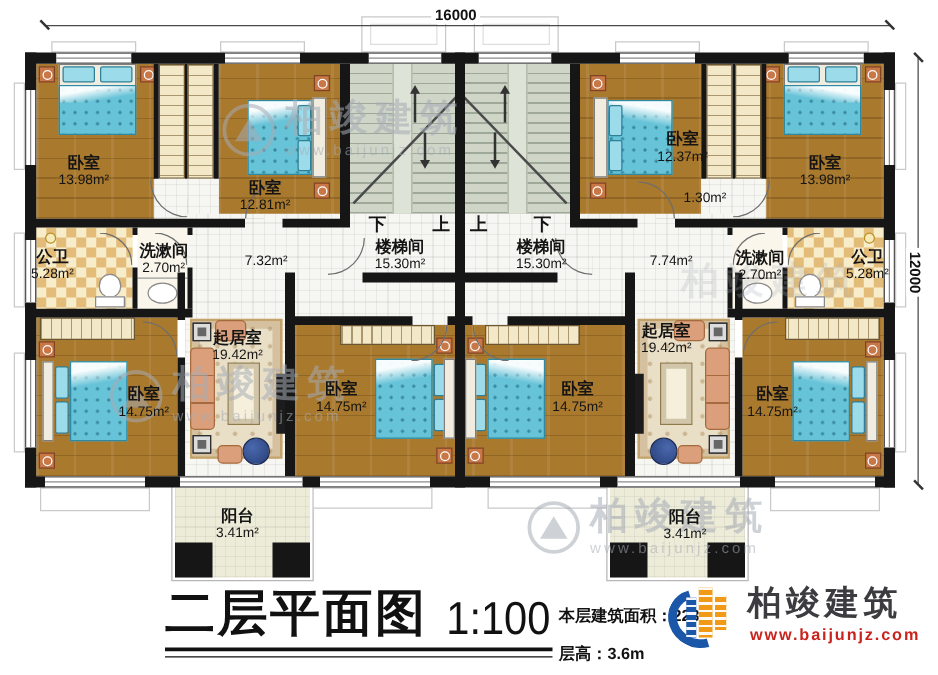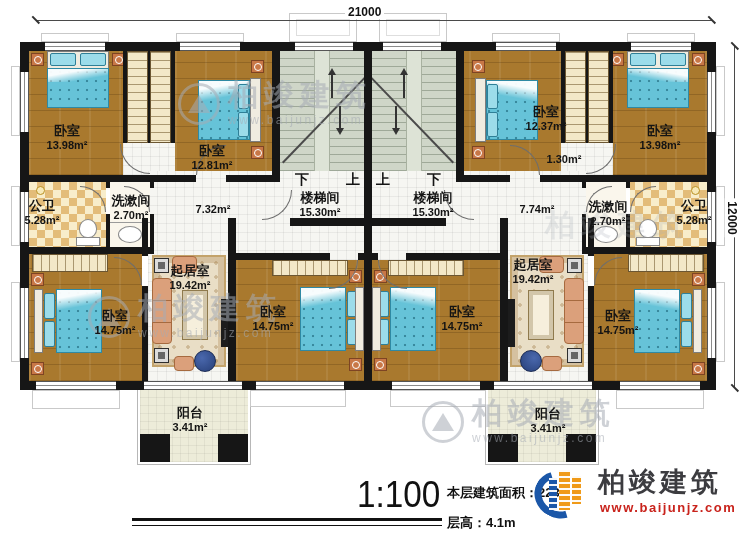--- a/index.html
+++ b/index.html
@@ -74,21 +74,21 @@
   .tv{background:#1c1c1c;}
   .sband{background:#dde3d6;border-left:1px solid #a8b1a0;border-right:1px solid #a8b1a0;}
   .sbreak{border-top:2px solid #4a4a4a;transform-origin:left top;}
   .sarrow{background:#333;}
   .tri-up{width:0;height:0;border-left:4px solid transparent;border-right:4px solid transparent;border-bottom:7px solid #333;}
   .tri-dn{width:0;height:0;border-left:4px solid transparent;border-right:4px solid transparent;border-top:7px solid #333;}
   
   .rl{position:absolute;transform:translate(-50%,-50%);text-align:center;color:#141414;
       white-space:nowrap;line-height:1.12;}
   .rl .nm{font-size:13px;font-weight:bold;display:block;}
-  .rl .ar{font-size:11px;font-weight:bold;display:block;}
+  .rl .ar{font-size:11px;font-weight:normal;display:block;}
   .ud{position:absolute;transform:translate(-50%,-50%);font-size:14px;font-weight:bold;color:#141414;}
   
   .dimline{background:#4a4a4a;z-index:8;}
   .tick{width:10px;height:1.5px;background:#333;transform:rotate(45deg);z-index:8;}
   .dimtxt{z-index:8;font-size:12px;font-weight:bold;color:#111;background:#fff;padding:0 3px;}
   
   .wm{position:absolute;display:flex;align-items:center;gap:8px;z-index:6;pointer-events:none;
       color:rgba(165,172,180,.55);}
   .wm-logo{display:block;width:42px;height:42px;border:3px solid rgba(165,172,180,.55);border-radius:50%;position:relative;flex:0 0 auto;}
   .wm-logo:before{content:"";position:absolute;left:7px;top:9px;width:0;height:0;
@@ -440,21 +440,21 @@
         <span class="nm">阳台</span>
         <span class="ar">3.41m²</span>
       </div>
     <span class="ud" style="left:383px;top:180px">上</span>
     <span class="ud" style="left:434px;top:180px">下</span>
   </div>
 
   <div class="abs dimline" style="left:36px;top:20px;width:676px;height:1px"></div>
   <div class="abs tick" style="left:31px;top:19px"></div>
   <div class="abs tick" style="left:707px;top:19px"></div>
-  <span class="abs dimtxt" style="left:345px;top:5px">21000</span>
+  <span class="abs dimtxt" style="left:345px;top:5px">16000</span>
   <div class="abs dimline" style="left:734px;top:46px;width:1px;height:342px"></div>
   <div class="abs tick" style="left:730px;top:45px"></div>
   <div class="abs tick" style="left:730px;top:387px"></div>
   <span class="abs dimtxt" style="left:712px;top:211px;transform:rotate(90deg)">12000</span>
 
   <div class="wm" style="left:178px;top:80px">
     <span class="wm-logo"></span>
     <span class="wm-txt">
         <b>柏竣建筑</b>
         <i>www.baijunjz.com</i>
@@ -474,25 +474,26 @@
         <i>www.baijunjz.com</i>
       </span>
   </div>
   <div class="wm" style="left:545px;top:210px;opacity:.45">
     <span class="wm-txt">
         <b>柏竣建筑</b>
       </span>
   </div>
 
   <div id="titlebar">
+    <span class="t-main" style="left:132px;top:471px">二层平面图</span>
     <span class="t-scale" style="left:357px;top:476px">1:100</span>
     <div class="abs" style="left:132px;top:518px;width:310px;height:3px;background:#111"></div>
     <div class="abs" style="left:132px;top:525px;width:310px;height:1px;background:#111"></div>
     <span class="t-sub" style="left:447px;top:486px">本层建筑面积：223</span>
-    <span class="t-sub" style="left:447px;top:516px">层高：4.1m</span>
+    <span class="t-sub" style="left:447px;top:516px">层高：3.6m</span>
     <div class="abs" style="left:534px;top:464px;width:212px;height:66px">
       <span class="lg-arc"></span>
       <span class="lg-bar abs" style="left:15px;top:14px;width:8px;height:32px;background-color:#1b57a8"></span>
       <span class="lg-bar abs" style="left:25px;top:6px;width:11px;height:40px;background-color:#f09a18"></span>
       <span class="lg-bar abs" style="left:38px;top:12px;width:9px;height:28px;background-color:#f09a18"></span>
       <span class="lg-name">柏竣建筑</span>
       <span class="lg-site">www.baijunjz.com</span>
     </div>
   </div>
 

